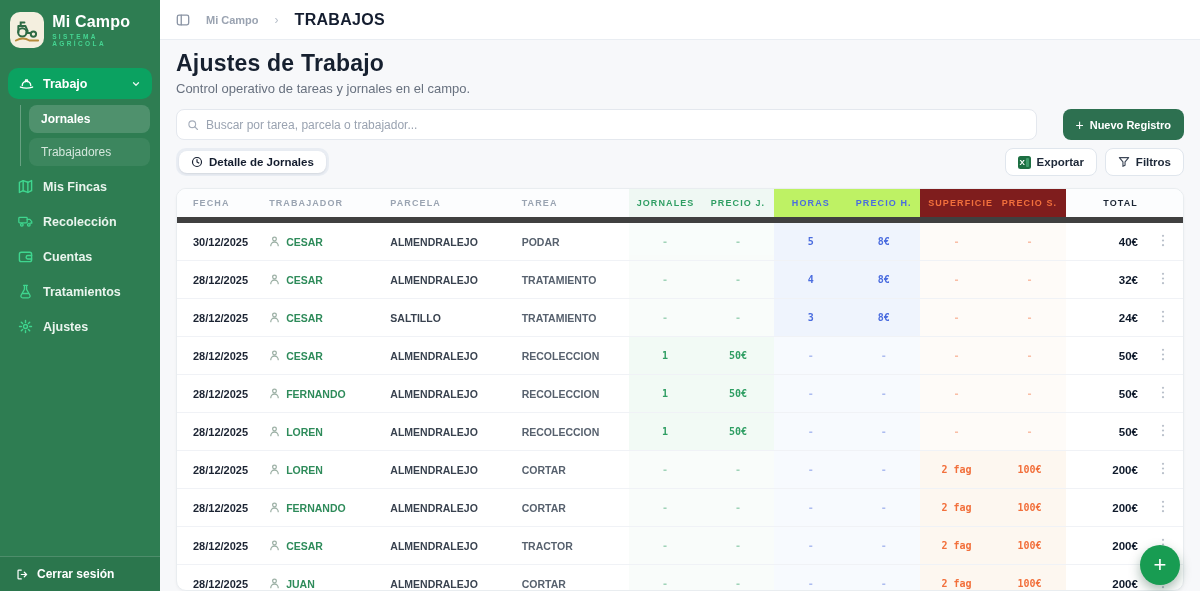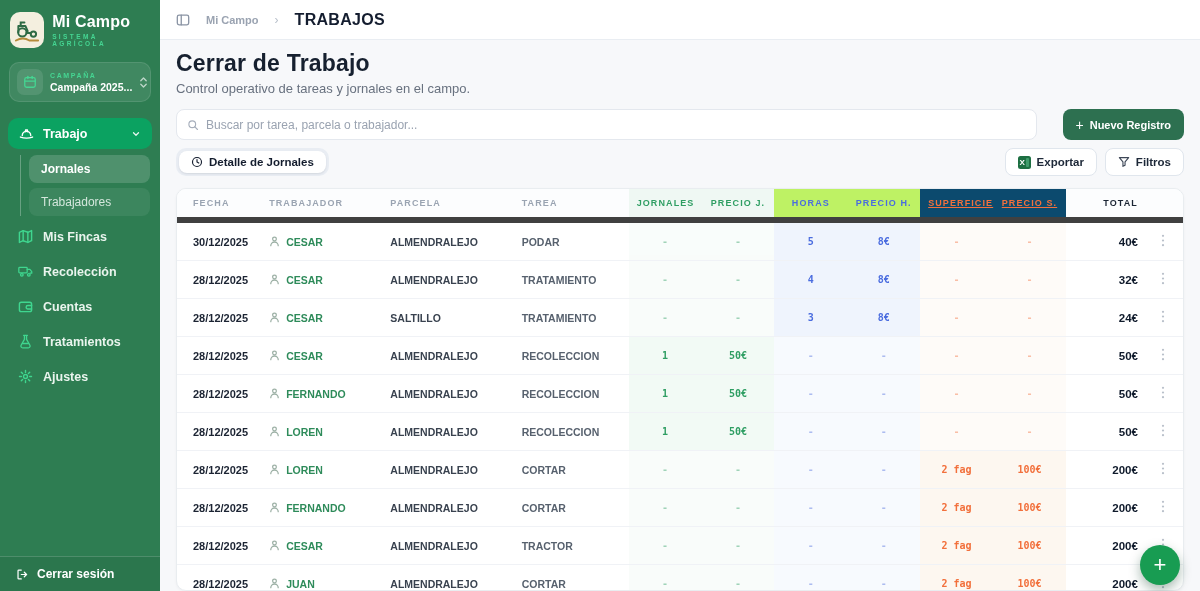--- a/index.html
+++ b/index.html
@@ -90,21 +90,21 @@
   .c-total { width:76px; padding-right:6px; }
   .c-kebab { width:38px; }
   .h-gray { color:#9aa4b2; }
   .h-green { color:#2f9e63; }
   .h-blue { color:#4a6cdf; }
   .h-orange { color:#f2703c; }
   .h-dark { color:#1b2534; }
   .bg-g { background:#f2faf5; }
   .bg-b { background:#eff4fd; }
   .bg-o { background:#fdf7f0; }
-  th.bg-g { background:#eff8f3; } th.bg-b { background:#bef264; } th.bg-o { background:#0c4a6e;text-decoration:underline; }
+  th.bg-g { background:#eff8f3; } th.bg-b { background:#bef264; } th.bg-o { background:#7f1d1d; }
   td.v-fecha { color:#1c2433; font-size:11px; font-weight:800; }
   td.v-trab { color:#2e8b5a; }
   .trab-wrap { display:flex; align-items:center; gap:6px; }
   .trab-wrap .mi-ico { width:11px; height:11px; color:#9cb0a5; }
   td.v-parc { color:#39424f; }
   td.v-tarea { color:#57616e; }
   .mono { font-family:"DejaVu Sans Mono", monospace; font-size:10px; font-weight:700; }
   .v-green { color:#2f9e63; }
   .v-blue { color:#4a6cdf; }
   .v-orange { color:#f2703c; }
@@ -129,40 +129,20 @@
         <path d="M11.5 14.5h3.6" stroke="#2e6b45" stroke-width="1.7" stroke-linecap="round"></path>
         <path d="M2.5 21c4-2.2 8-2.2 11.5 0h7.5" stroke="#b58b3a" stroke-width="1.7" fill="none" stroke-linecap="round"></path>
       </svg>
     </div>
     <div>
       <div class="brand-title">Mi Campo</div>
       <div class="brand-sub">SISTEMA AGRÍCOLA</div>
     </div>
   </div>
 
-  <div class="campaign">
-    <span class="campaign-cal ic">
-        <svg viewBox="0 0 16 16">
-          <rect x="2" y="3" width="12" height="11" rx="2"></rect>
-          <line x1="2" y1="7" x2="14" y2="7"></line>
-          <line x1="5.5" y1="1.5" x2="5.5" y2="4"></line>
-          <line x1="10.5" y1="1.5" x2="10.5" y2="4"></line>
-        </svg>
-      </span>
-    <div>
-      <div class="campaign-label">CAMPAÑA</div>
-      <div class="campaign-value">Campaña 2025...</div>
-    </div>
-    <span class="campaign-updown ic">
-        <svg viewBox="0 0 10 14">
-          <polyline points="2,5 5,2 8,5"></polyline>
-          <polyline points="2,9 5,12 8,9"></polyline>
-        </svg>
-      </span>
-  </div>
 
   <nav class="menu">
     <div class="menu-pill">
       <span class="mi-ico ic">
           <svg viewBox="0 0 16 16">
             <path d="M3.5 10.2a4.5 4.5 0 0 1 9 0"></path>
             <path d="M1.5 11.8c4 1.4 9 1.4 13 0"></path>
             <path d="M7 6V4.2h2V6"></path>
           </svg>
         </span>
@@ -248,21 +228,21 @@
           <rect x="1.5" y="2.5" width="13" height="11" rx="2"></rect>
           <line x1="6" y1="2.5" x2="6" y2="13.5"></line>
         </svg>
       </span>
     <span class="crumb-root">Mi Campo</span>
     <span class="crumb-sep">›</span>
     <span class="crumb-cur">TRABAJOS</span>
   </header>
 
   <section class="content">
-    <h1 class="page-title">Cerrar de Trabajo</h1>
+    <h1 class="page-title">Ajustes de Trabajo</h1>
     <p class="page-sub">Control operativo de tareas y jornales en el campo.</p>
 
     <div class="search-row">
       <div class="search-box">
         <span class="mi-ico ic">
             <svg viewBox="0 0 16 16">
               <circle cx="7" cy="7" r="4.5"></circle>
               <line x1="10.5" y1="10.5" x2="14" y2="14"></line>
             </svg>
           </span>

